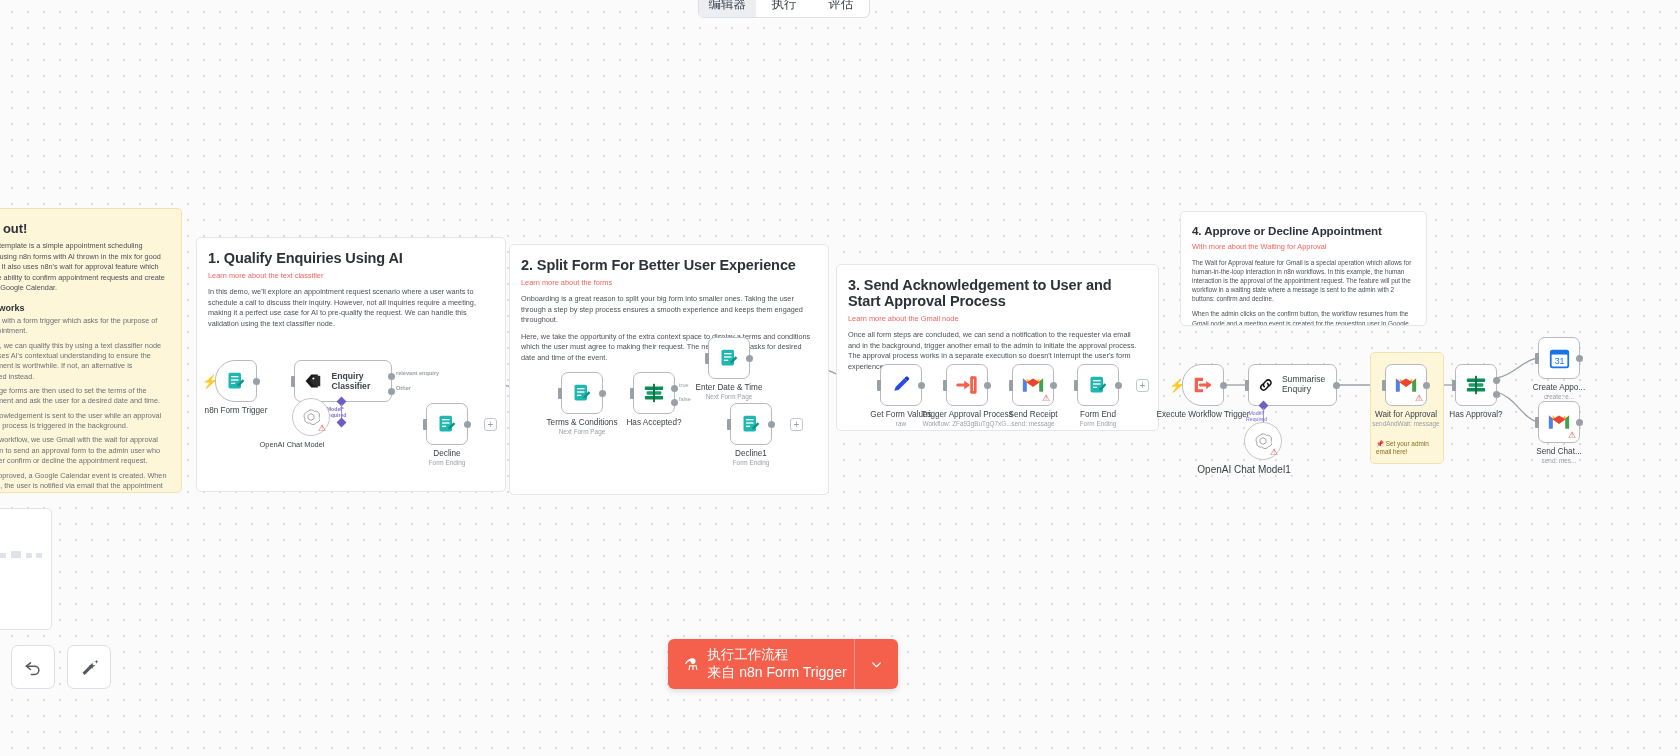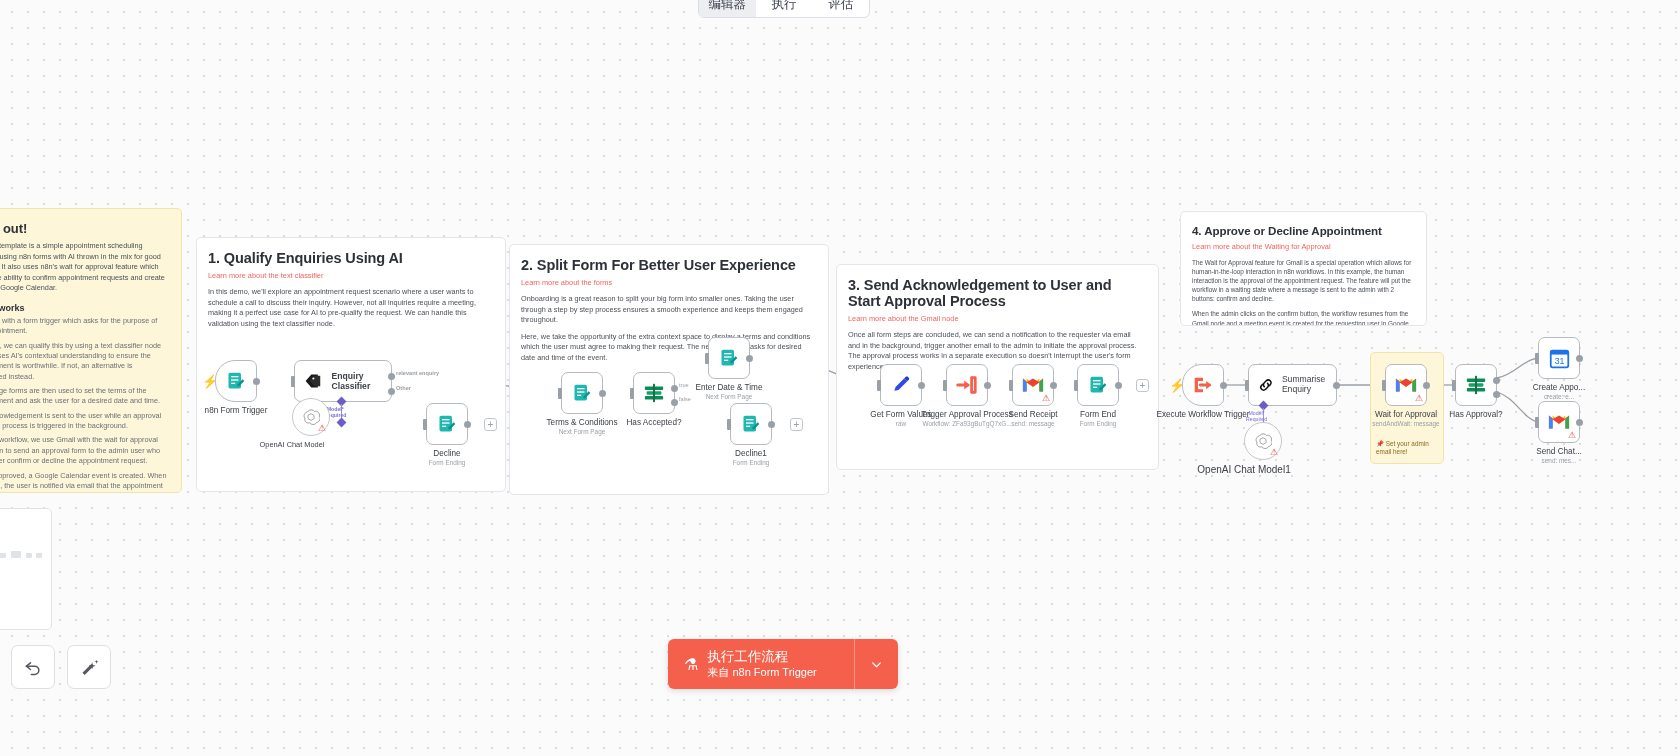--- a/index.html
+++ b/index.html
@@ -55,21 +55,21 @@
   .sticky ul { list-style: none; }
   .sticky li {
     font-size: 7.3px; line-height: 1.42; color: #6b7078; margin-bottom: 4px;
     padding-left: 4px;
   }
 
   #note-intro { left: -46px; top: 208px; width: 228px; height: 285px; }
   #note-intro h2 { font-size: 13px; }
   #note-1 { left: 196px; top: 237px; width: 310px; height: 255px; }
   #note-2 { left: 509px; top: 244px; width: 320px; height: 251px; }
-  #note-3 { left: 836px; top: 264px; width: 323px; height: 206px; }
+  #note-3 { left: 836px; top: 264px; width: 323px; height: 167px; }
   #note-4 { left: 1180px; top: 211px; width: 247px; height: 115px; }
   #note-4 h2 { font-size: 11.6px; }
   #note-4 p { font-size: 6.4px; line-height: 1.42; }
 
   
   .node { position: absolute; }
   .nbox {
     background: #ffffff; border: 1.6px solid #b6bac2; border-radius: 7px;
     display: flex; align-items: center; justify-content: center;
     position: relative;
@@ -160,21 +160,21 @@
   #execute {
     position: absolute; left: 668px; top: 639px; width: 230px; height: 50px;
     display: flex; border-radius: 6px; overflow: hidden;
     box-shadow: 0 2px 6px rgba(0,0,0,0.13);
   }
   #execute .main {
     flex: 1; background: #f4604b; color: #fff; display: flex;
     align-items: center; gap: 9px; padding-left: 16px;
   }
   #execute .main .lbl1 { font-size: 13.5px; line-height: 1.25; display: block; }
-  #execute .main .lbl2 { font-size: 11px; line-height: 1.25; display: block; text-align: center; }
+  #execute .main .lbl2 { font-size: 14px; line-height: 1.25; display: block; text-align: center; }
   #execute .caret {
     width: 44px; background: #f4604b; border-left: 1px solid rgba(255,255,255,.35);
     display: flex; align-items: center; justify-content: center; color: #fff;
     font-size: 13px;
   }
   .flask { font-size: 16px; }
 </style>
 </head>
 <body>
 
@@ -256,21 +256,21 @@
   </div>
 
   <div class="sticky white" id="note-3">
     <h2>3. Send Acknowledgement to User and Start Approval Process</h2>
     <span class="link">Learn more about the Gmail node</span>
     <p>Once all form steps are concluded, we can send a notification to the requester via email and in the background, trigger another email to the admin to initiate the approval process. The approval process works in a separate execution so doesn't interrupt the user's form experience.</p>
   </div>
 
   <div class="sticky white" id="note-4">
     <h2>4. Approve or Decline Appointment</h2>
-    <span class="link">Learn more about the Waiting for Approval</span>
+    <span class="link">With more about the Waiting for Approval</span>
     <p>The Wait for Approval feature for Gmail is a special operation which allows for human-in-the-loop interaction in n8n workflows. In this example, the human interaction is the approval of the appointment request. The feature will put the workflow in a waiting state where a message is sent to the admin with 2 buttons: confirm and decline.</p>
     <p>When the admin clicks on the confirm button, the workflow resumes from the Gmail node and a meeting event is created for the requesting user in Google Calendar.</p>
 
   </div>
 
   <div class="node" style="left:215px; top:360px;">
     <div class="nbox trigger">
       <span class="bolt">⚡</span>
       <svg width="20" height="20" viewBox="0 0 24 24">
         <rect x="3" y="2" width="15" height="19" rx="2" fill="#1fb8b0"></rect>

